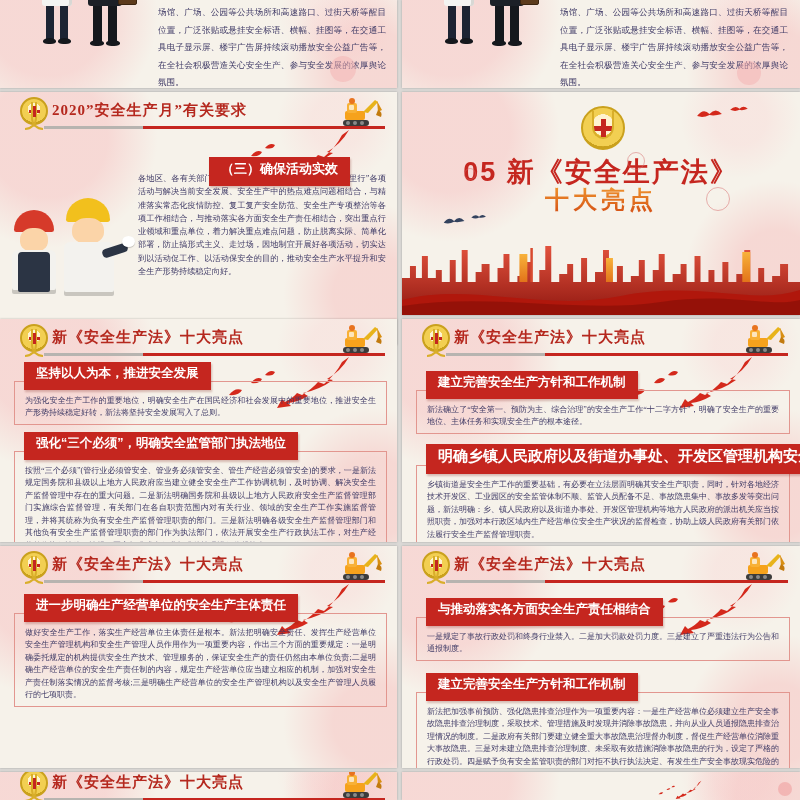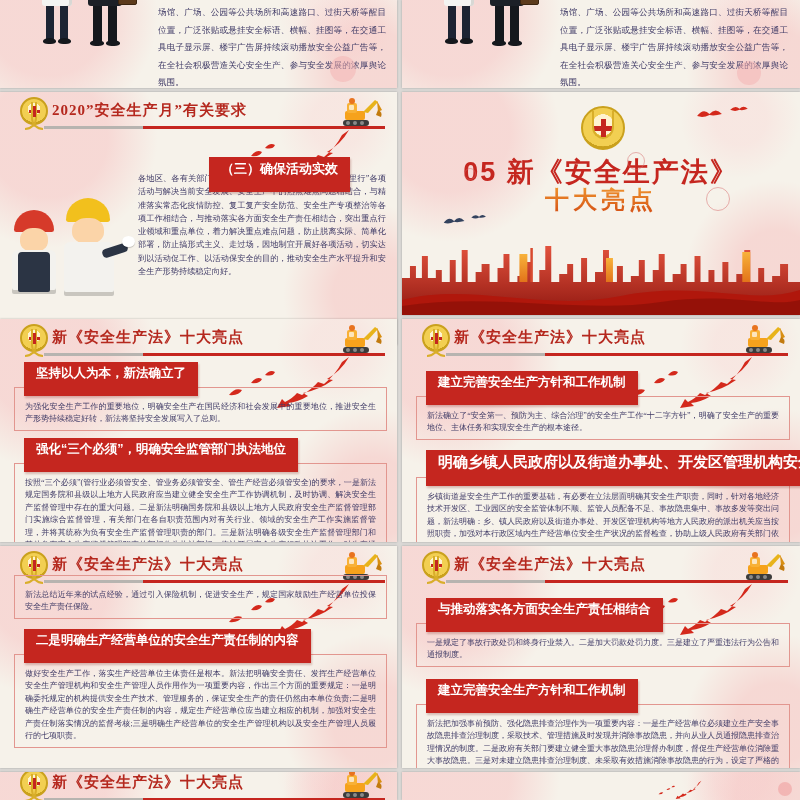--- a/index.html
+++ b/index.html
@@ -28,21 +28,21 @@
   .wheat{position:absolute;width:10px;height:26px;top:3px;border:2px solid #d9ae2a;border-top:none;background:transparent;}
   .wheat.l{left:9px;border-right:none;border-radius:0 0 0 14px;}
   .wheat.r{right:9px;border-left:none;border-radius:0 0 14px 0;}
   
   .excavator{position:absolute;right:12px;top:2px;width:44px;height:34px;}
   
   .decor{position:absolute;right:18px;top:36px;width:180px;height:56px;pointer-events:none;}
   
   .banner{position:relative;z-index:2;display:inline-block;background:#c5261f;color:#fff;
      font-family:"Liberation Sans",sans-serif;font-weight:bold;font-size:12.5px;
-     padding:3px 12px 14px 12px;margin:5px 16px 0 24px;box-shadow:1px 2px 2px rgba(120,20,10,.25);white-space:nowrap;}
+     padding:3px 12px 8px 12px;margin:5px 16px 0 24px;box-shadow:1px 2px 2px rgba(120,20,10,.25);white-space:nowrap;}
   .bodybox{position:relative;z-index:1;border:1px solid #e2968f;margin:-9px 10px 0 14px;
      padding:13px 10px 4px 10px;color:#3f3a66;font-size:8px;line-height:1.56;text-align:justify;}
   .content{position:absolute;left:0;right:0;top:38px;bottom:0;}
   
   .cover-title{position:absolute;left:0;right:0;top:62px;text-align:center;font-weight:bold;font-size:27px;color:#c5261f;letter-spacing:2px;font-family:Liberation Sans, sans-serif;}
   .cover-sub{position:absolute;left:0;right:0;top:92px;text-align:center;font-weight:bold;font-size:24px;letter-spacing:4px;
      color:#e2641c;background:linear-gradient(#f29b31,#d24a12);-webkit-background-clip:text;background-clip:text;-webkit-text-fill-color:transparent;font-family:"Liberation Sans",sans-serif;}
   .ring{position:absolute;border:1px solid rgba(214,106,106,.5);border-radius:50%;}
   
   .fig{position:absolute;}
@@ -216,21 +216,21 @@
     <div class="hdr-title">新《安全生产法》十大亮点</div>
     <svg class="excavator" viewBox="0 0 44 34">
         <use href="#excv"></use>
       </svg>
     <div class="underline"></div>
   </div>
   <svg class="decor" viewBox="0 0 180 56">
       <use href="#redarrow"></use>
     </svg>
   <div class="content">
-    <div class="banner">坚持以人为本，新法确立了</div>
+    <div class="banner">坚持以人为本，推进安全发展</div>
     <div class="bodybox">为强化安全生产工作的重要地位，明确安全生产在国民经济和社会发展中的重要地位，推进安全生产形势持续稳定好转，新法将坚持安全发展写入了总则。</div>
     <div class="banner" style="margin-top:7px">强化“三个必须”，明确安全监管部门执法地位</div>
     <div class="bodybox">按照“三个必须”(管行业必须管安全、管业务必须管安全、管生产经营必须管安全)的要求，一是新法规定国务院和县级以上地方人民政府应当建立健全安全生产工作协调机制，及时协调、解决安全生产监督管理中存在的重大问题。二是新法明确国务院和县级以上地方人民政府安全生产监督管理部门实施综合监督管理，有关部门在各自职责范围内对有关行业、领域的安全生产工作实施监督管理，并将其统称为负有安全生产监督管理职责的部门。三是新法明确各级安全生产监督管理部门和其他负有安全生产监督管理职责的部门作为执法部门，依法开展安全生产行政执法工作，对生产经营单位执行法律、法规、国家标准或者行业标准的情况进行监督检查。</div>
   </div>
 </div>
 
 <div class="slide" id="s6" style="left:402px;top:319px;width:398px;height:223px">
   <div class="hdr">
     <div class="badge">
         <div class="wheat l"></div>
@@ -262,22 +262,21 @@
     <div class="hdr-title">新《安全生产法》十大亮点</div>
     <svg class="excavator" viewBox="0 0 44 34">
         <use href="#excv"></use>
       </svg>
     <div class="underline"></div>
   </div>
   <svg class="decor" viewBox="0 0 180 56">
       <use href="#redarrow"></use>
     </svg>
   <div class="content">
-    <div class="bodybox">新法总结近年来的试点经验，通过引入保险机制，促进安全生产，规定国家鼓励生产经营单位投保安全生产责任保险。</div>
-    <div class="banner" style="margin-top:10px">二是明确生产经营单位的安全生产责任制的内容</div>
+    <div class="banner" style="margin-top:10px">进一步明确生产经营单位的安全生产主体责任</div>
     <div class="bodybox">做好安全生产工作，落实生产经营单位主体责任是根本。新法把明确安全责任、发挥生产经营单位安全生产管理机构和安全生产管理人员作用作为一项重要内容，作出三个方面的重要规定：一是明确委托规定的机构提供安全生产技术、管理服务的，保证安全生产的责任仍然由本单位负责;二是明确生产经营单位的安全生产责任制的内容，规定生产经营单位应当建立相应的机制，加强对安全生产责任制落实情况的监督考核;三是明确生产经营单位的安全生产管理机构以及安全生产管理人员履行的七项职责。</div>
   </div>
 </div>
 
 <div class="slide" id="s8" style="left:402px;top:546px;width:398px;height:222px">
   <div class="hdr">
     <div class="badge">
         <div class="wheat l"></div>
         <div class="wheat r"></div>
       </div>

